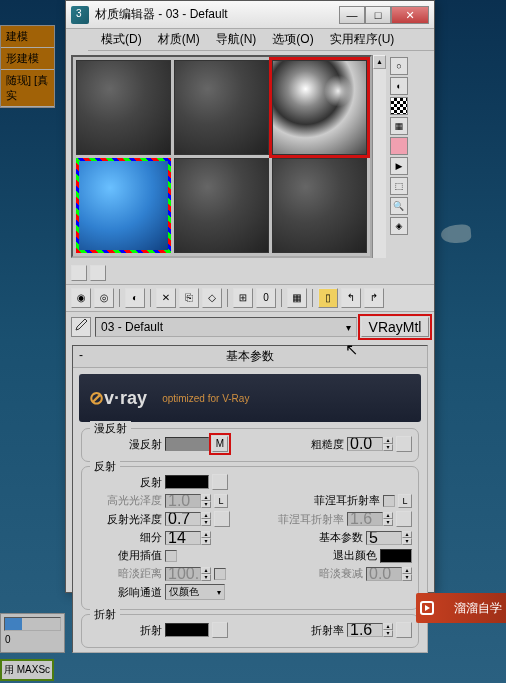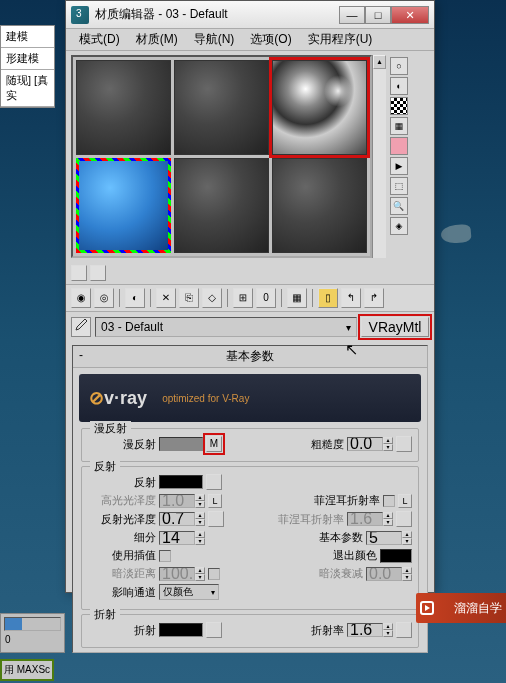--- a/index.html
+++ b/index.html
@@ -1,36 +1,36 @@
 <!DOCTYPE html>
 <html><head>
 <meta charset="utf-8">
 <style>
   * { box-sizing: border-box; margin: 0; padding: 0; }
   body { font-family: "Microsoft YaHei", "SimSun", sans-serif; font-size: 12px; background: #1a4d6e; width: 506px; height: 683px; overflow: hidden; position: relative; }
   
   .viewport-bg { position: absolute; top: 0; left: 0; width: 506px; height: 683px; background: linear-gradient(180deg, #0a3050 0%, #1a5070 50%, #2a6080 100%); }
   
-  .left-panel { position: absolute; top: 25px; left: 0; width: 55px; background: #ffffff; border: 1px solid #888; }
+  .left-panel { position: absolute; top: 25px; left: 0; width: 55px; background: #a16207; border: 1px solid #888; }
   .left-panel div { padding: 3px 5px; border-bottom: 1px solid #aaa; font-size: 11px; cursor: pointer; }
   
   .dolphin { position: absolute; right: 35px; top: 225px; width: 30px; height: 18px; background: #5a7a8a; border-radius: 50% 30% 30% 50%; transform: rotate(-5deg); }
   
   .mat-editor { position: absolute; top: 0; left: 65px; width: 370px; height: 593px; background: #d4d4d4; border: 1px solid #555; box-shadow: 2px 2px 10px rgba(0,0,0,0.3); }
   
   .titlebar { height: 28px; background: linear-gradient(180deg, #f8f8f8 0%, #e0e0e0 100%); border-bottom: 1px solid #aaa; display: flex; align-items: center; padding: 0 5px; }
   .titlebar .icon3ds { width: 18px; height: 18px; background: linear-gradient(135deg, #2a7a8a, #1a5a6a); border-radius: 2px; margin-right: 6px; position: relative; }
   .titlebar .icon3ds::after { content: "3"; color: white; font-size: 10px; position: absolute; top: 2px; left: 5px; }
   .titlebar .title { flex: 1; font-size: 12px; }
   .titlebar .winbtns { display: flex; gap: 0; }
   .titlebar .winbtn { width: 26px; height: 18px; border: 1px solid #888; background: linear-gradient(180deg, #f0f0f0, #d0d0d0); text-align: center; line-height: 16px; font-size: 11px; cursor: pointer; }
   .titlebar .winbtn.close { background: linear-gradient(180deg, #e08080, #c04040); color: white; width: 38px; }
   .titlebar .winbtn.restore { background: linear-gradient(180deg, #f0f0f0, #d0d0d0); }
   
-  .menubar { height: 22px; background: #d4d4d4; display: flex; align-items: center; padding: 0 5px; border-bottom: 1px solid #aaa; }
+  .menubar { height: 22px; background: #d4d4d4; display: flex; align-items: center; padding: 0 5px; border-bottom: 1px solid #aaa; margin-left: 22px; }
   .menubar span { padding: 2px 8px; cursor: pointer; font-size: 12px; }
   
   .slots-area { display: flex; background: #d4d4d4; padding: 4px 5px; }
   .slots-grid { display: grid; grid-template-columns: repeat(3,95px); grid-template-rows: repeat(2,95px); gap: 3px; border: 2px inset #aaa; padding: 3px; background: #c0c0c0; }
   .slot { background: radial-gradient(circle at 35% 30%, #666 0%, #444 40%, #222 100%); border: 1px solid #333; position: relative; }
   .slot.active { outline: 3px solid #d01010; outline-offset: 0; z-index: 2; }
   .slot.chrome { background: radial-gradient(circle at 35% 30%, #fff 0%, #888 20%, #333 40%, #ccc 55%, #444 100%); }
   .slot.chrome::after { content: ""; position: absolute; top: 15%; left: 55%; width: 30%; height: 35%; background: radial-gradient(ellipse, rgba(255,255,255,0.9), transparent 70%); }
   .slot.blue-tex { background: radial-gradient(circle at 35% 30%, #6ac0ff 0%, #3080d0 50%, #104080 100%); border: 3px solid; border-image: repeating-linear-gradient(45deg, #f00 0 4px, #0f0 4px 8px, #00f 8px 12px) 3; }
   
@@ -60,21 +60,21 @@
   .rollup { margin: 3px 6px; border: 1px inset #aaa; background: #d4d4d4; }
   .rollup-title { text-align: center; padding: 2px; font-size: 12px; background: #d0d0d0; border-bottom: 1px solid #aaa; position: relative; }
   .rollup-title .dash { position: absolute; left: 6px; top: 2px; }
   
   .vray-banner { margin: 6px; height: 48px; background: linear-gradient(180deg, #2a3040 0%, #1a2030 100%); border-radius: 3px; display: flex; align-items: center; padding: 0 10px; }
   .vray-logo { font-size: 18px; color: #ddd; font-weight: bold; }
   .vray-logo .orange { color: #e0a040; }
   .vray-text { margin-left: 15px; color: #ccc; font-size: 12px; line-height: 1.3; }
   .vray-text .sub { font-size: 10px; color: #d09040; }
   
-  .param-group { margin: 4px 8px; border: 1px solid #aaa; border-radius: 2px; padding: 4px 6px 6px 14px; position: relative; }
+  .param-group { margin: 4px 8px; border: 1px solid #aaa; border-radius: 7px; padding: 4px 6px 6px 20px; position: relative; }
   .param-group .legend { position: absolute; top: -8px; left: 8px; background: #d4d4d4; padding: 0 4px; font-size: 11px; }
   
   .param-row { display: flex; align-items: center; gap: 3px; margin: 3px 0; font-size: 11px; }
   .param-row .label { text-align: right; white-space: nowrap; }
   .param-row .label.w60 { width: 60px; }
   .param-row .swatch { width: 44px; height: 14px; border: 1px inset #888; background: #888; }
   .param-row .mapbtn { width: 16px; height: 16px; border: 1px outset #ddd; background: #d8d8d8; font-size: 10px; text-align: center; line-height: 14px; cursor: pointer; }
   .param-row .spinner { display: flex; align-items: center; }
   .param-row .spinner input { width: 36px; height: 14px; font-size: 16px; border: 1px inset #aaa; background: #ccc; padding: 0 2px; }
   .param-row .spinner input.disabled { background: #bbb; color: #888; }

